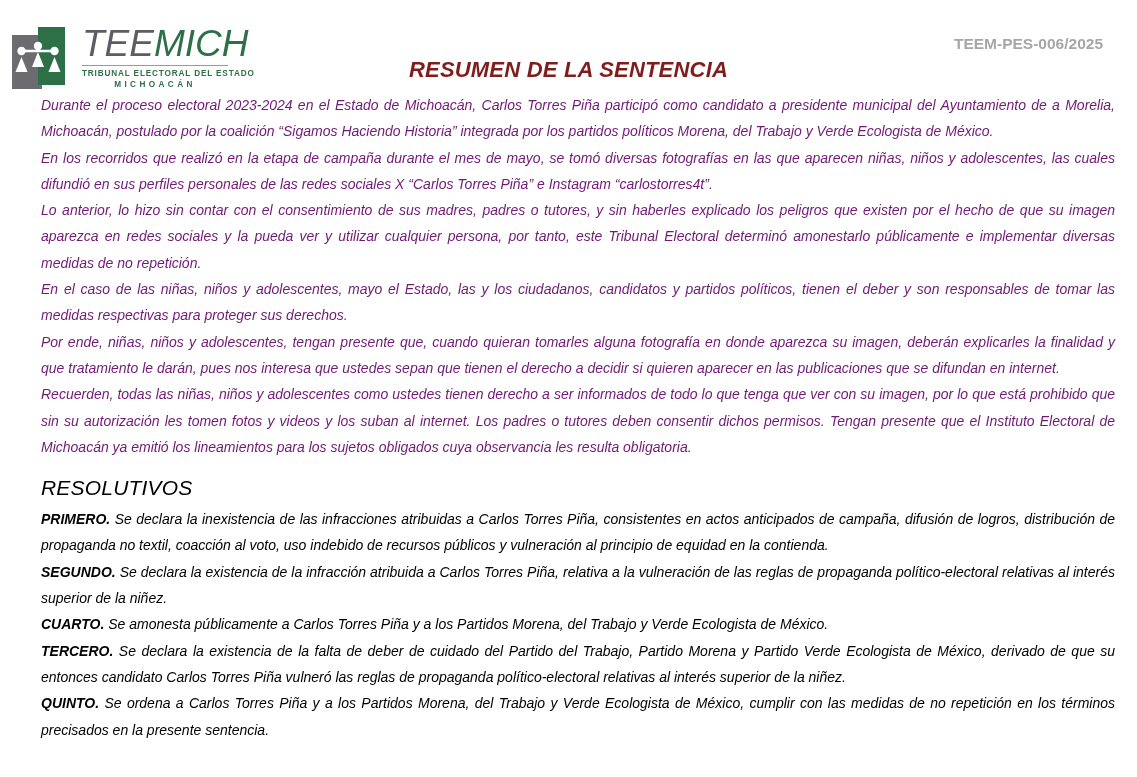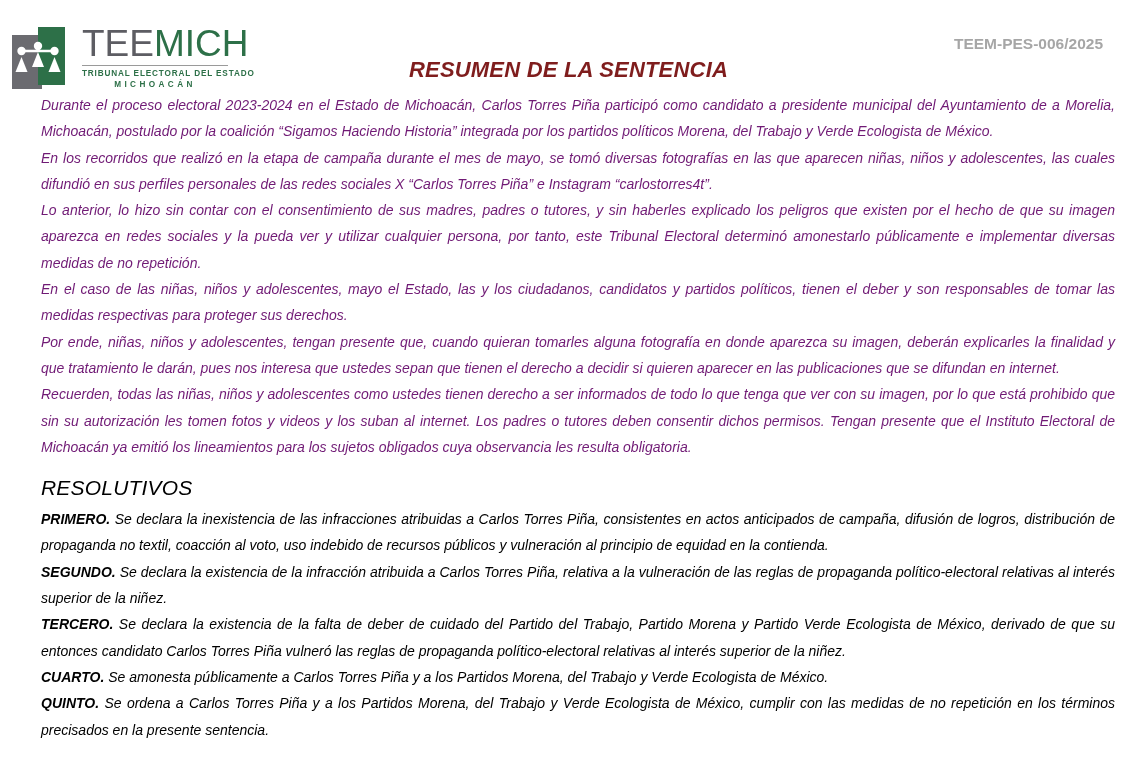--- a/index.html
+++ b/index.html
@@ -48,20 +48,21 @@
     margin-top: -2px;
   }
 
   .logo-wordmark {
     font-family: "Liberation Sans", sans-serif;
     font-size: 37px;
     font-weight: 400;
     letter-spacing: 0px;
     line-height: 38px;
     white-space: nowrap;
+    font-style: italic;
   }
   .logo-wordmark .tee { color: #5d5d63; }
   .logo-wordmark .mich { color: #2d7048; }
 
   .logo-rule {
     border-top: 1.4px solid #9a9a9a;
     margin-top: 2px;
     width: 146px;
   }
 
@@ -192,19 +193,19 @@
     <p class="para">En los recorridos que realizó en la etapa de campaña durante el mes de mayo, se tomó diversas fotografías en las que aparecen niñas, niños y adolescentes, las cuales difundió en sus perfiles personales de las redes sociales X “Carlos Torres Piña” e Instagram “carlostorres4t”.</p>
     <p class="para">Lo anterior, lo hizo sin contar con el consentimiento de sus madres, padres o tutores, y sin haberles explicado los peligros que existen por el hecho de que su imagen aparezca en redes sociales y la pueda ver y utilizar cualquier persona, por tanto, este Tribunal Electoral determinó amonestarlo públicamente e implementar diversas medidas de no repetición.</p>
     <p class="para"> En el caso de las niñas, niños y adolescentes, mayo el Estado, las y los ciudadanos, candidatos y partidos políticos, tienen el deber y son responsables de tomar las medidas respectivas para proteger sus derechos.</p>
     <p class="para">Por ende, niñas, niños y adolescentes, tengan presente que, cuando quieran tomarles alguna fotografía en donde aparezca su imagen, deberán explicarles la finalidad y que tratamiento le darán, pues nos interesa que ustedes sepan que tienen el derecho a decidir si quieren aparecer en las publicaciones que se difundan en internet.</p>
     <p class="para">Recuerden, todas las niñas, niños y adolescentes como ustedes tienen derecho a ser informados de todo lo que tenga que ver con su imagen, por lo que está prohibido que sin su autorización les tomen fotos y videos y los suban al internet. Los padres o tutores deben consentir dichos permisos. Tengan presente que el Instituto Electoral de Michoacán ya emitió los lineamientos para los sujetos obligados cuya observancia les resulta obligatoria.</p>
 
     <div class="section-title">RESOLUTIVOS</div>
 
     <p class="resolutivo"><span class="lead">PRIMERO.</span><span> Se declara la inexistencia de las infracciones atribuidas a Carlos Torres Piña, consistentes en actos anticipados de campaña, difusión de logros, distribución de propaganda no textil, coacción al voto, uso indebido de recursos públicos y vulneración al principio de equidad en la contienda.</span></p>
     <p class="resolutivo"><span class="lead">SEGUNDO.</span><span> Se declara la existencia de la infracción atribuida a Carlos Torres Piña, relativa a la vulneración de las reglas de propaganda político-electoral relativas al interés superior de la niñez.</span></p>
+    <p class="resolutivo"><span class="lead">CUARTO.</span><span> Se amonesta públicamente a Carlos Torres Piña y a los Partidos Morena, del Trabajo y Verde Ecologista de México.</span></p>
     <p class="resolutivo"><span class="lead">TERCERO.</span><span> Se declara la existencia de la falta de deber de cuidado del Partido del Trabajo, Partido Morena y Partido Verde Ecologista de México, derivado de que su entonces candidato Carlos Torres Piña vulneró las reglas de propaganda político-electoral relativas al interés superior de la niñez.</span></p>
-    <p class="resolutivo"><span class="lead">CUARTO.</span><span> Se amonesta públicamente a Carlos Torres Piña y a los Partidos Morena, del Trabajo y Verde Ecologista de México.</span></p>
     <p class="resolutivo"><span class="lead">QUINTO.</span><span> Se ordena a Carlos Torres Piña y a los Partidos Morena, del Trabajo y Verde Ecologista de México, cumplir con las medidas de no repetición en los términos precisados en la presente sentencia.</span></p>
 
   </div>
 
 </div>
 
 </body></html>

